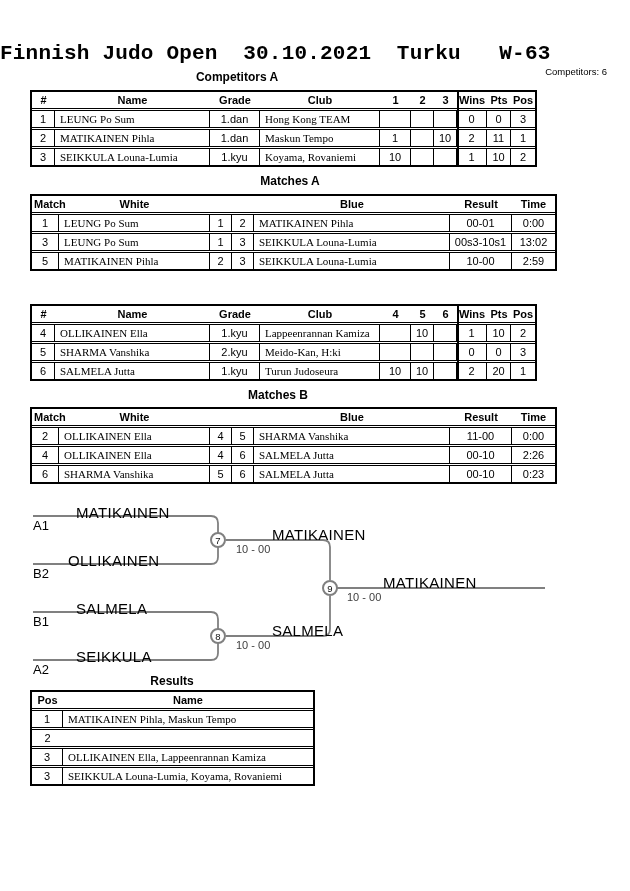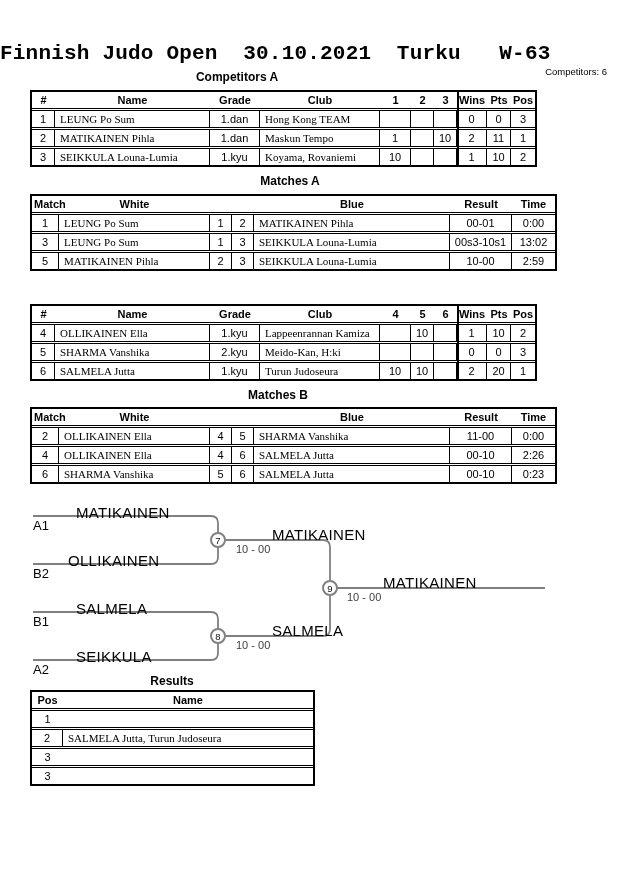--- a/index.html
+++ b/index.html
@@ -283,24 +283,26 @@
 </div>
 
 <div class="sec-title" style="left:172px; top:674px;">Results</div>
 <div class="tbl" style="left:30px; top:690px;">
   <div class="row hdr">
     <div class="c w-rpos">Pos</div>
     <div class="c w-rname">Name</div>
   </div>
   <div class="row">
     <div class="c w-rpos">1</div>
+    <div class="c w-rname l">MATIKAINEN Pihla, Maskun Tempo</div>
   </div>
   <div class="row">
     <div class="c w-rpos">2</div>
-    <div class="c w-rname l">SALMELA Jutta, Turun Judoseura</div>
   </div>
   <div class="row">
     <div class="c w-rpos">3</div>
+    <div class="c w-rname l">OLLIKAINEN Ella, Lappeenrannan Kamiza</div>
   </div>
   <div class="row">
     <div class="c w-rpos">3</div>
+    <div class="c w-rname l">SEIKKULA Louna-Lumia, Koyama, Rovaniemi</div>
   </div>
 </div>
 
 </body></html>

